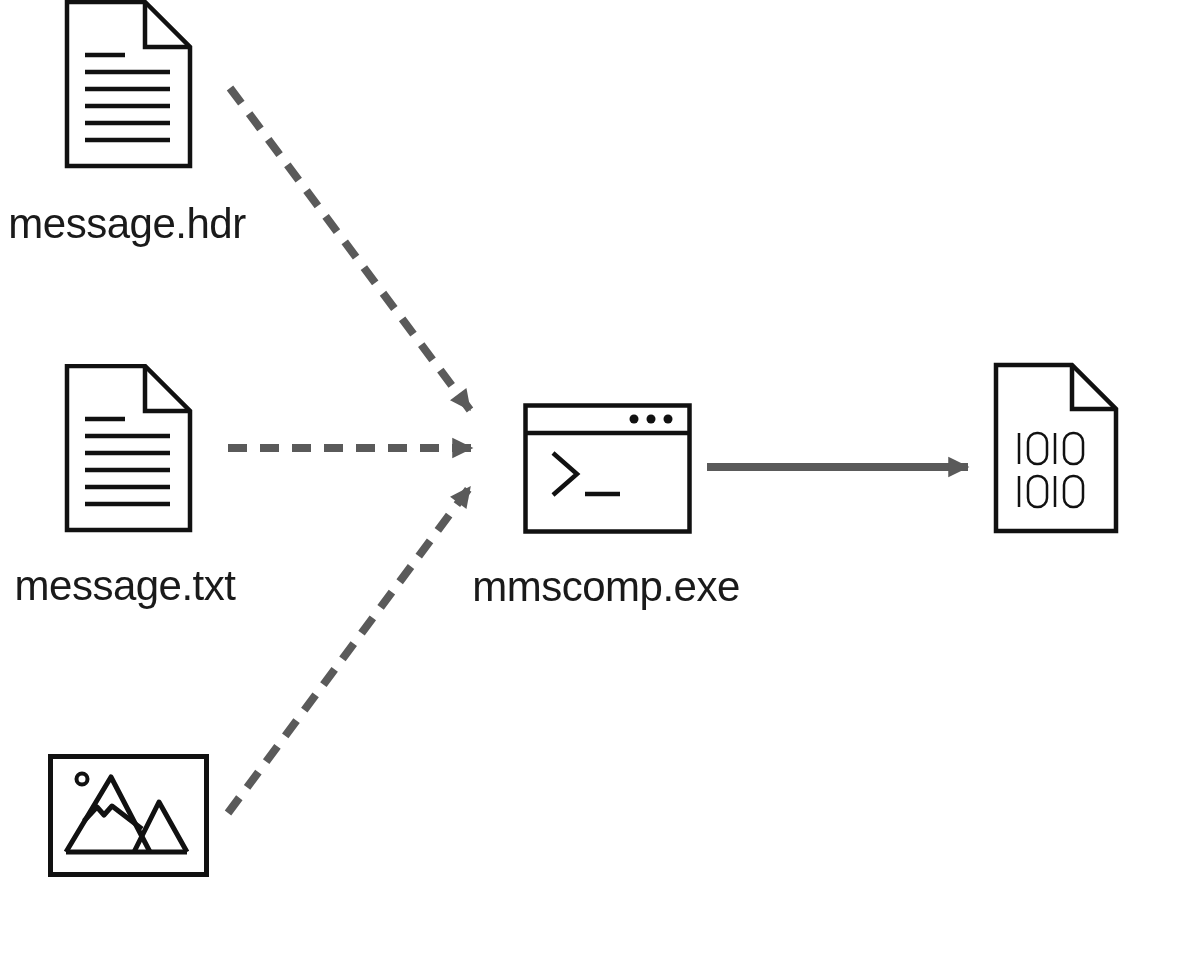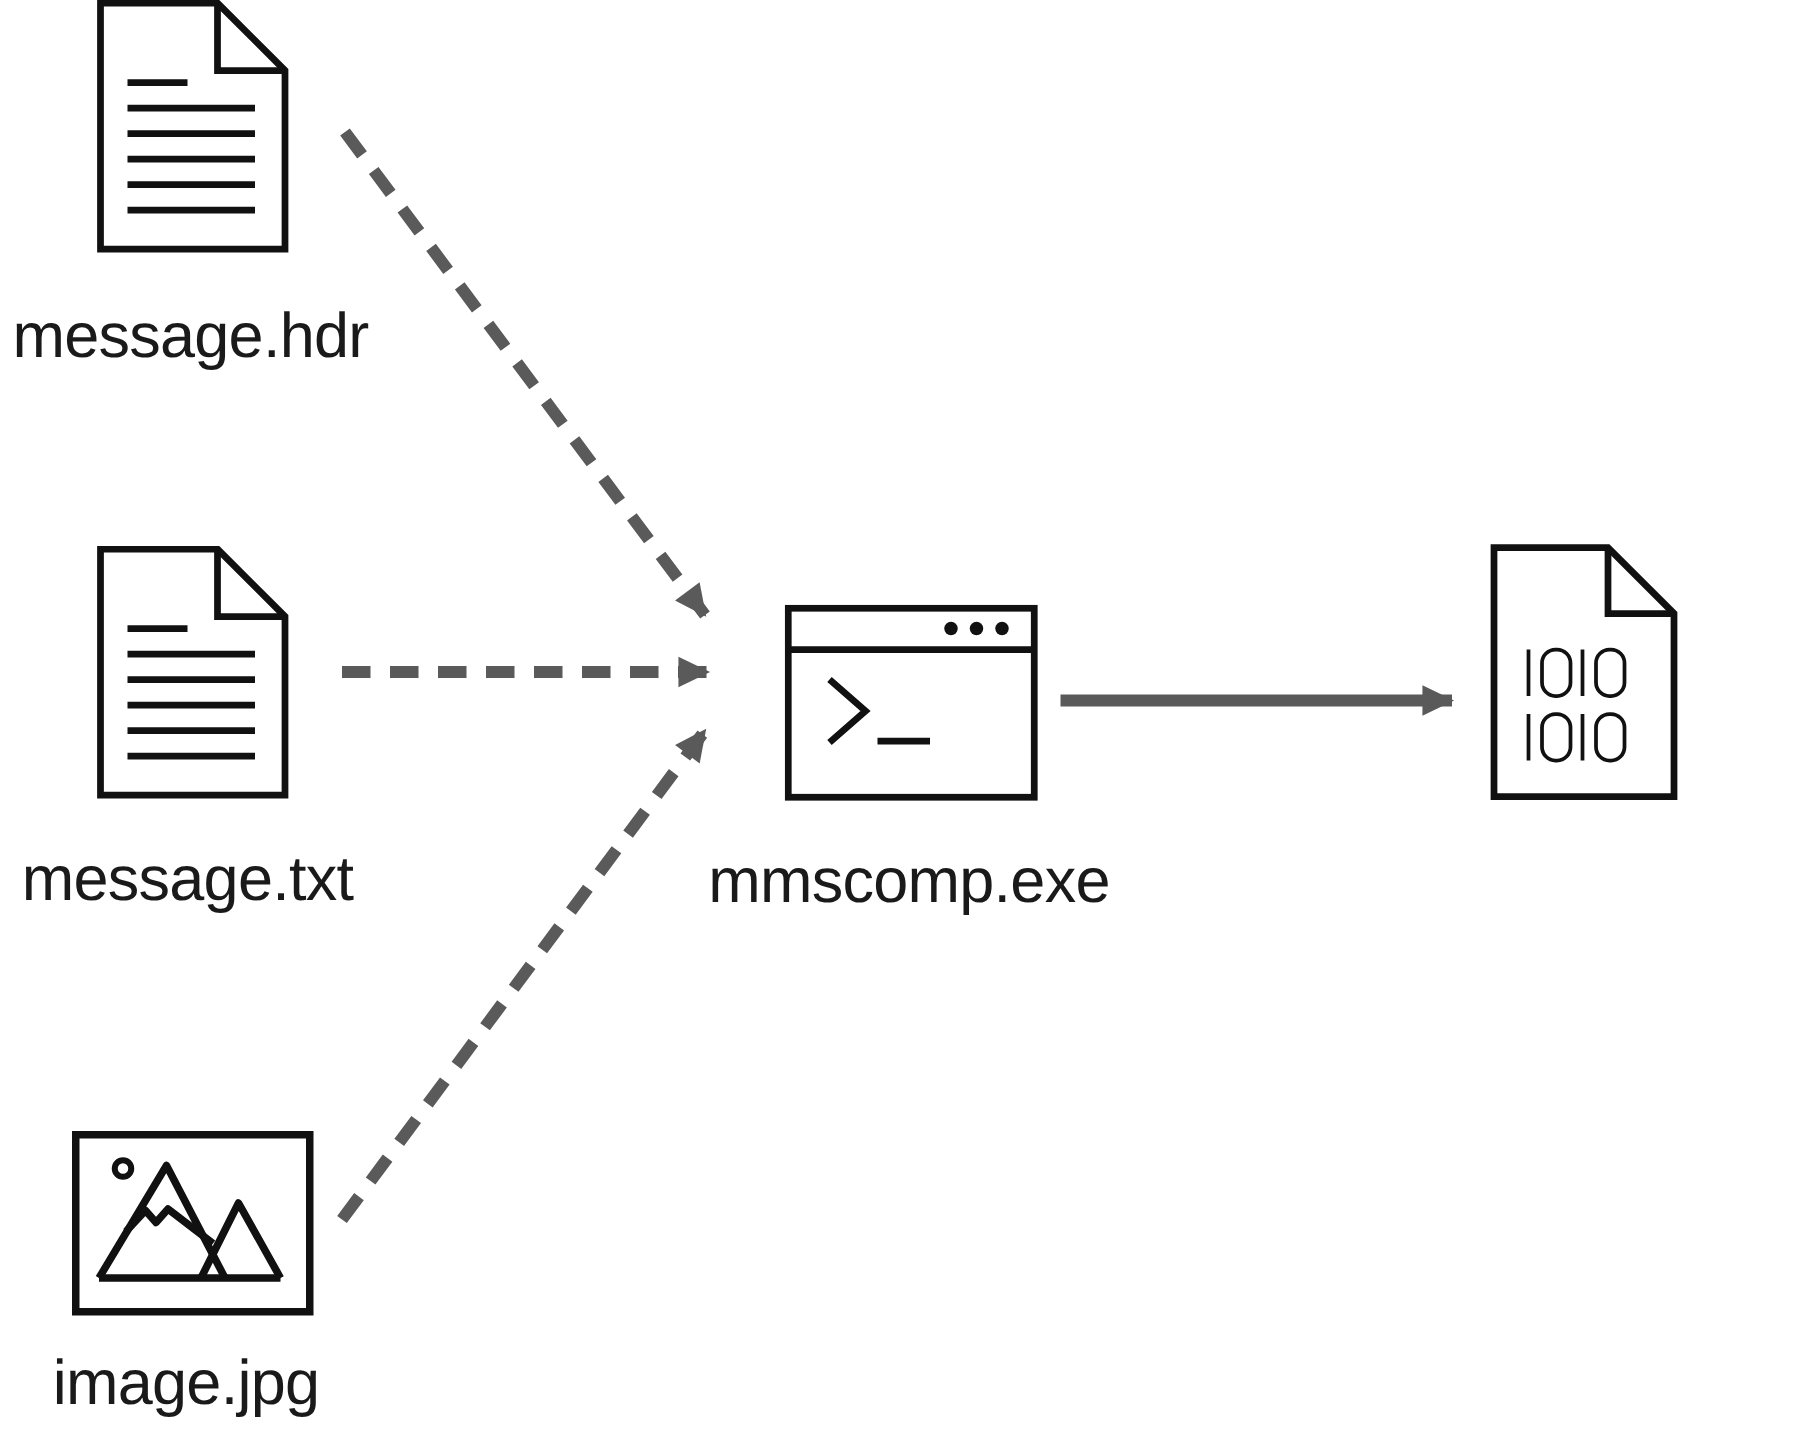--- a/index.html
+++ b/index.html
@@ -70,21 +70,20 @@
   <svg class="node-icon" style="left:48px;top:753px;" width="162" height="125" viewBox="0 0 162 125" aria-hidden="true">
     <g stroke="#111111" fill="none">
       <rect x="2.5" y="3.5" width="156" height="118" stroke-width="5"></rect>
       <circle cx="34" cy="26" r="5.5" stroke-width="4"></circle>
       <path d="M18,99 L63,24 L102,99" stroke-width="5" stroke-linejoin="round"></path>
       <path d="M36,68 L49,54 L56,62 L64,53 L94,76" stroke-width="5" stroke-linejoin="round"></path>
       <path d="M86,99 L111,49 L139,99" stroke-width="5" stroke-linejoin="round"></path>
       <line x1="18" y1="99" x2="139" y2="99" stroke-width="5"></line>
     </g>
   </svg>
-  <div class="node-label" style="left:124px;top:901px;">image.jpg</div>
 
   <svg class="node-icon" style="left:523px;top:403px;" width="169" height="131" viewBox="0 0 169 131" aria-hidden="true">
     <g stroke="#111111" fill="none" stroke-width="4.5">
       <rect x="2.5" y="2.5" width="164" height="126" fill="#ffffff"></rect>
       <line x1="2" y1="30" x2="167" y2="30"></line>
     </g>
     <g fill="#111111" stroke="none">
       <circle cx="111" cy="16" r="4.5"></circle>
       <circle cx="128" cy="16" r="4.5"></circle>
       <circle cx="145" cy="16" r="4.5"></circle>

